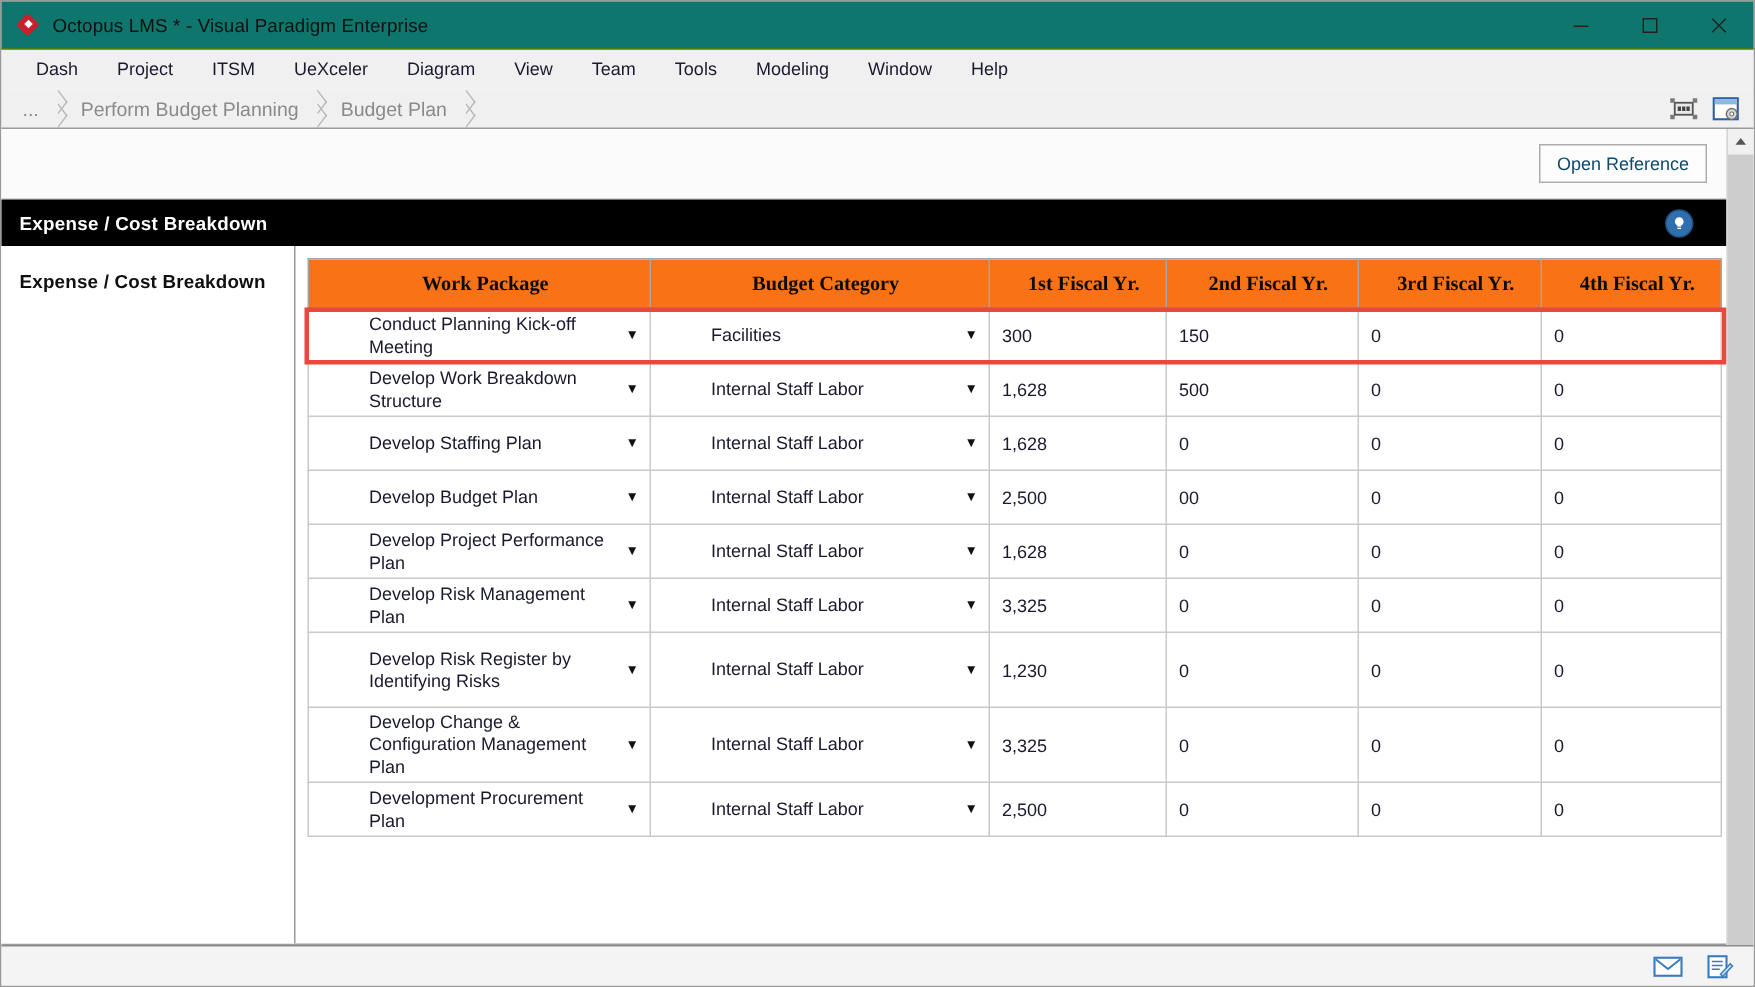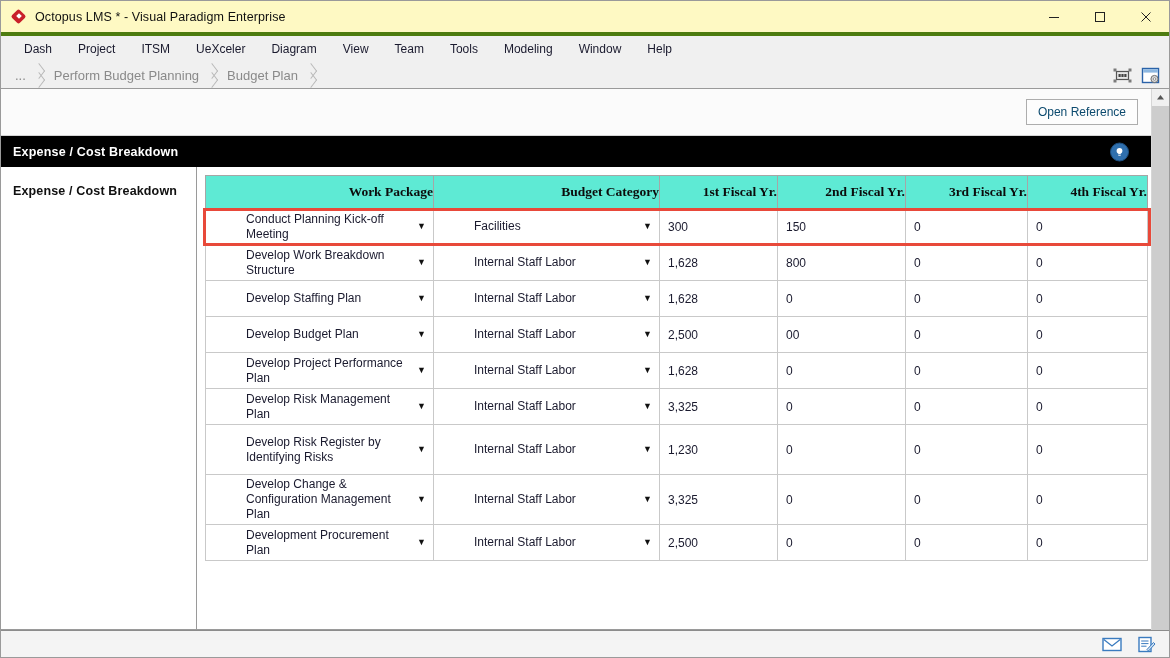--- a/index.html
+++ b/index.html
@@ -19,23 +19,23 @@
     box-sizing: border-box;
     border: 1px solid #9a9a9a;
     display: flex; flex-direction: column;
     background: #fdfdfd;
     position: relative;
   }
 
   
   .titlebar {
     height: 31px; min-height: 31px;
-    background: #fef9c3;
+    background: #0f766e;
     display: flex; align-items: center;
-    border-bottom: 4px solid #4d7c0f;
+    border-bottom: 1px solid #4d7c0f;
     position: relative;
     text-align: right;
   }
   .app-logo {
     width: 16px; height: 16px;
     margin-left: 10px; margin-right: 8px;
     position: relative; flex: none;
   }
   .app-logo .diamond {
     position: absolute; left: 2px; top: 2px;
@@ -212,28 +212,28 @@
     overflow: hidden;
     position: relative;
   }
   table.grid {
     border-collapse: collapse;
     width: 100%;
     table-layout: fixed;
     background: #ffffff;
   }
   table.grid th {
-    background: #5eead4;
+    background: #f97316;
     border: 1px solid #a6a6a6;
     border-bottom: 1px solid #8f8f8f;
     font-family: "Liberation Serif", serif;
     font-weight: bold;
     font-size: 13.5px;
     color: #0c0c0c;
-    text-align: right;
+    text-align: center;
     padding: 6px 0 6px 8px;
     height: 20px;
     white-space: nowrap;
   }
   table.grid td {
     border: 1px solid #c9c9c9;
     font-size: 12px;
     color: #1a1a2e;
     padding: 0;
     vertical-align: middle;
@@ -479,21 +479,21 @@
                   <td>
                     <div class="cell-combo">
                       <span class="txt">Internal Staff Labor</span>
                       <span class="combo-arrow">▼</span>
                     </div>
                   </td>
                   <td class="num-cell">
                     <div class="cell-num">1,628</div>
                   </td>
                   <td class="num-cell">
-                    <div class="cell-num">800</div>
+                    <div class="cell-num">500</div>
                   </td>
                   <td class="num-cell">
                     <div class="cell-num">0</div>
                   </td>
                   <td class="num-cell">
                     <div class="cell-num">0</div>
                   </td>
                 </tr>
                 <tr>
                   <td>

